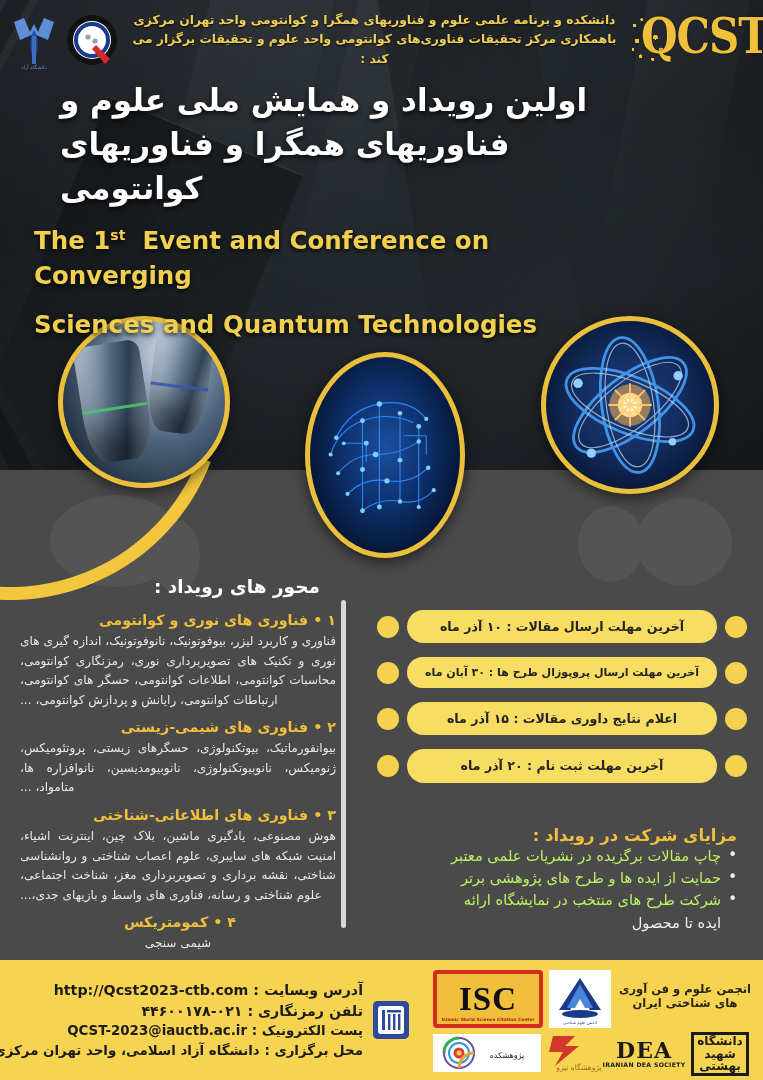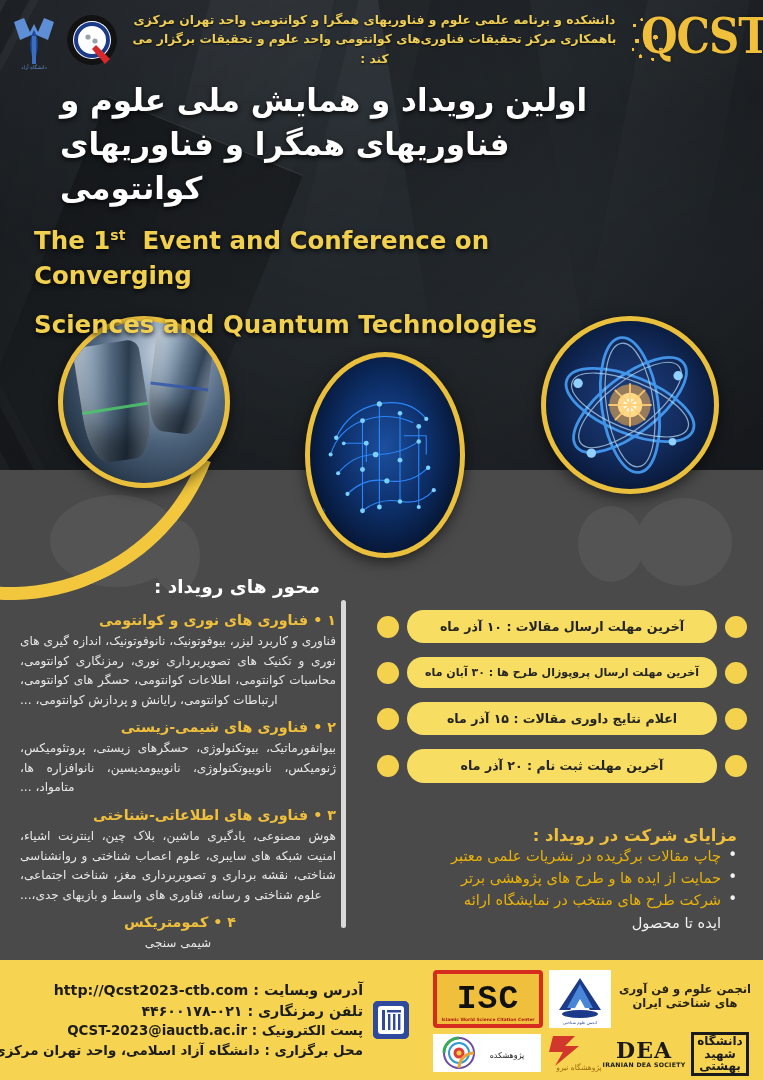--- a/index.html
+++ b/index.html
@@ -334,21 +334,21 @@
     z-index: 12;
     padding: 0 26px 0 12px;
     text-align: right;
   }
   .benefits-heading {
     color: #f0c03c;
     font-size: 16.5px;
     font-weight: bold;
   }
   .benefit-item {
-    color: #eab308;
+    color: #bef264;
     font-size: 14.6px;
     line-height: 1.52;
     padding-right: 16px;
     position: relative;
   }
   .benefit-item::before {
     content: "•";
     position: absolute;
     right: 0;
     top: -1px;
@@ -378,21 +378,21 @@
     position: relative;
   }
   .lg { position: absolute; background: #0ea5e9; display:flex; align-items:center; justify-content:center; overflow:hidden; }
   .lg-isc {
     left: 10px; top: 10px; width: 110px; height: 58px;
     background: #f0c03c;
     border: 4px solid #d62b1f;
     border-radius: 4px;
   }
   .lg-isc .isc-word {
-    font-family: Liberation Mono, monospace;
+    font-family: Liberation Serif, serif;
     font-weight: bold;
     font-size: 33px;
     color: #111;
     direction: ltr;
     line-height: 1;
     letter-spacing: 1px;
   }
   .lg-isc .isc-sub {
     position: absolute; bottom: 2px; left: 0; right: 0;
     text-align: center; font-size: 4.4px; color: #b01b12;

